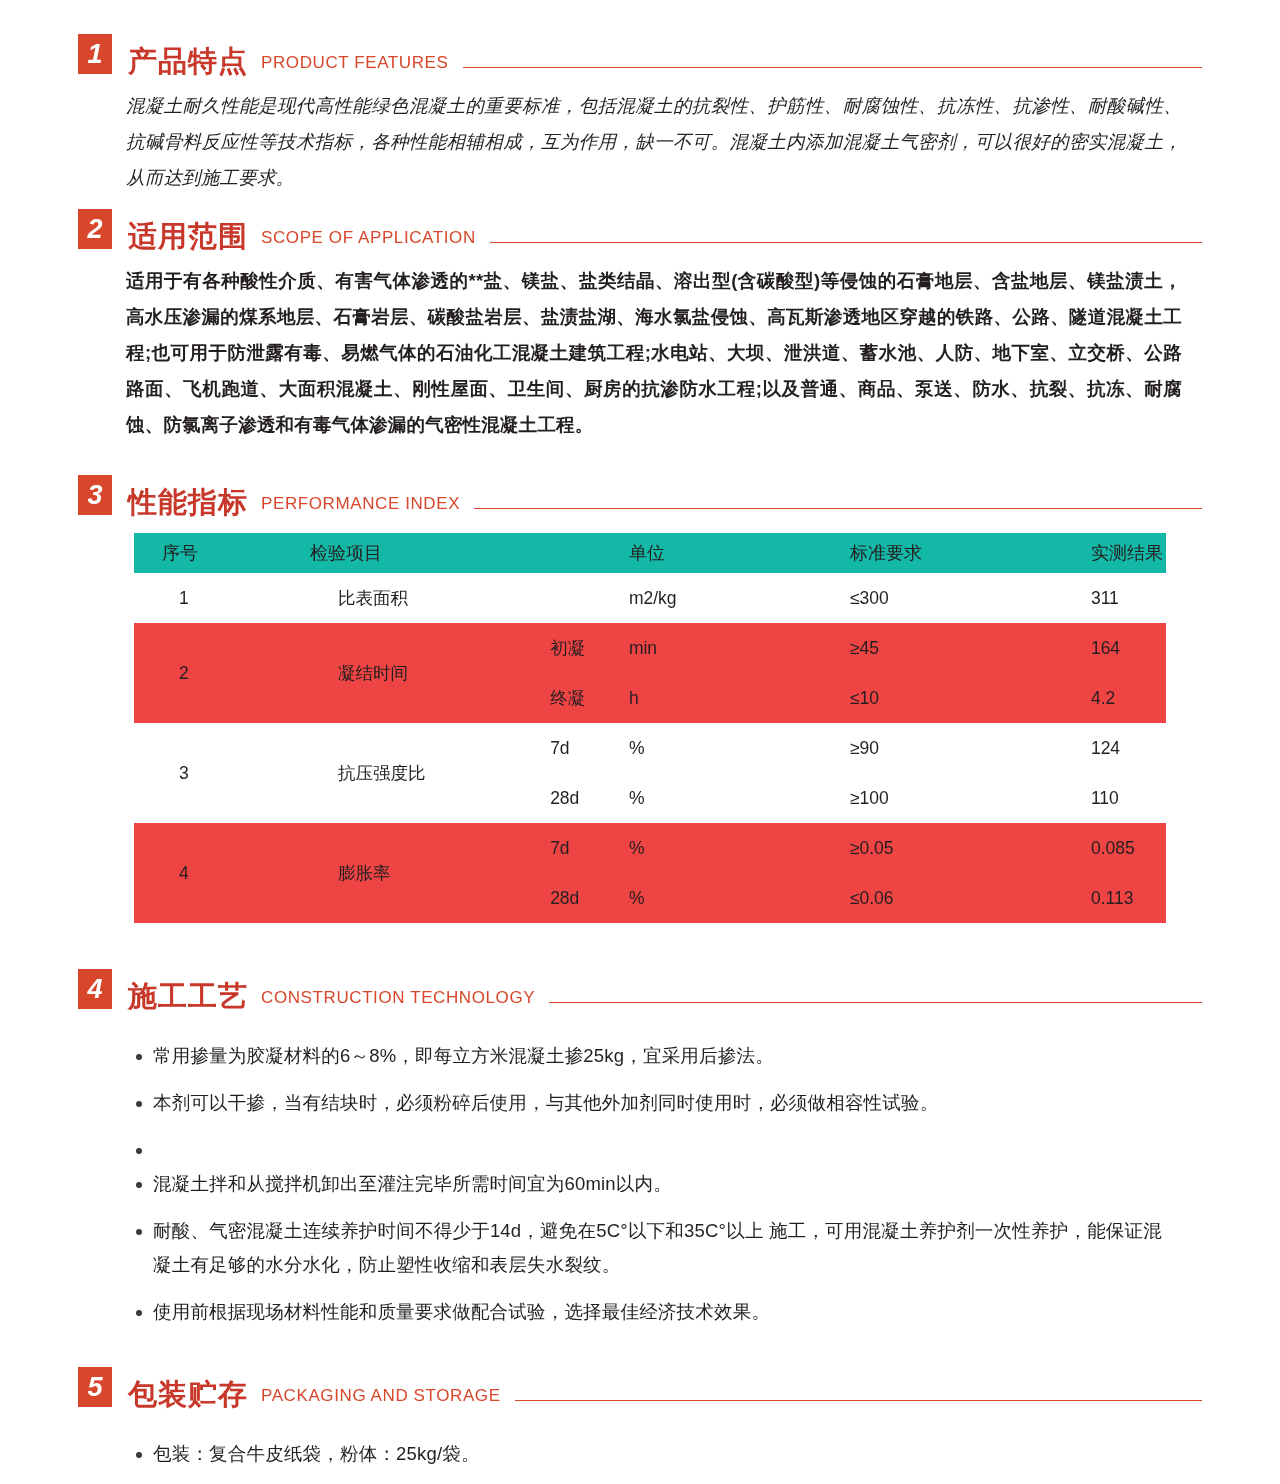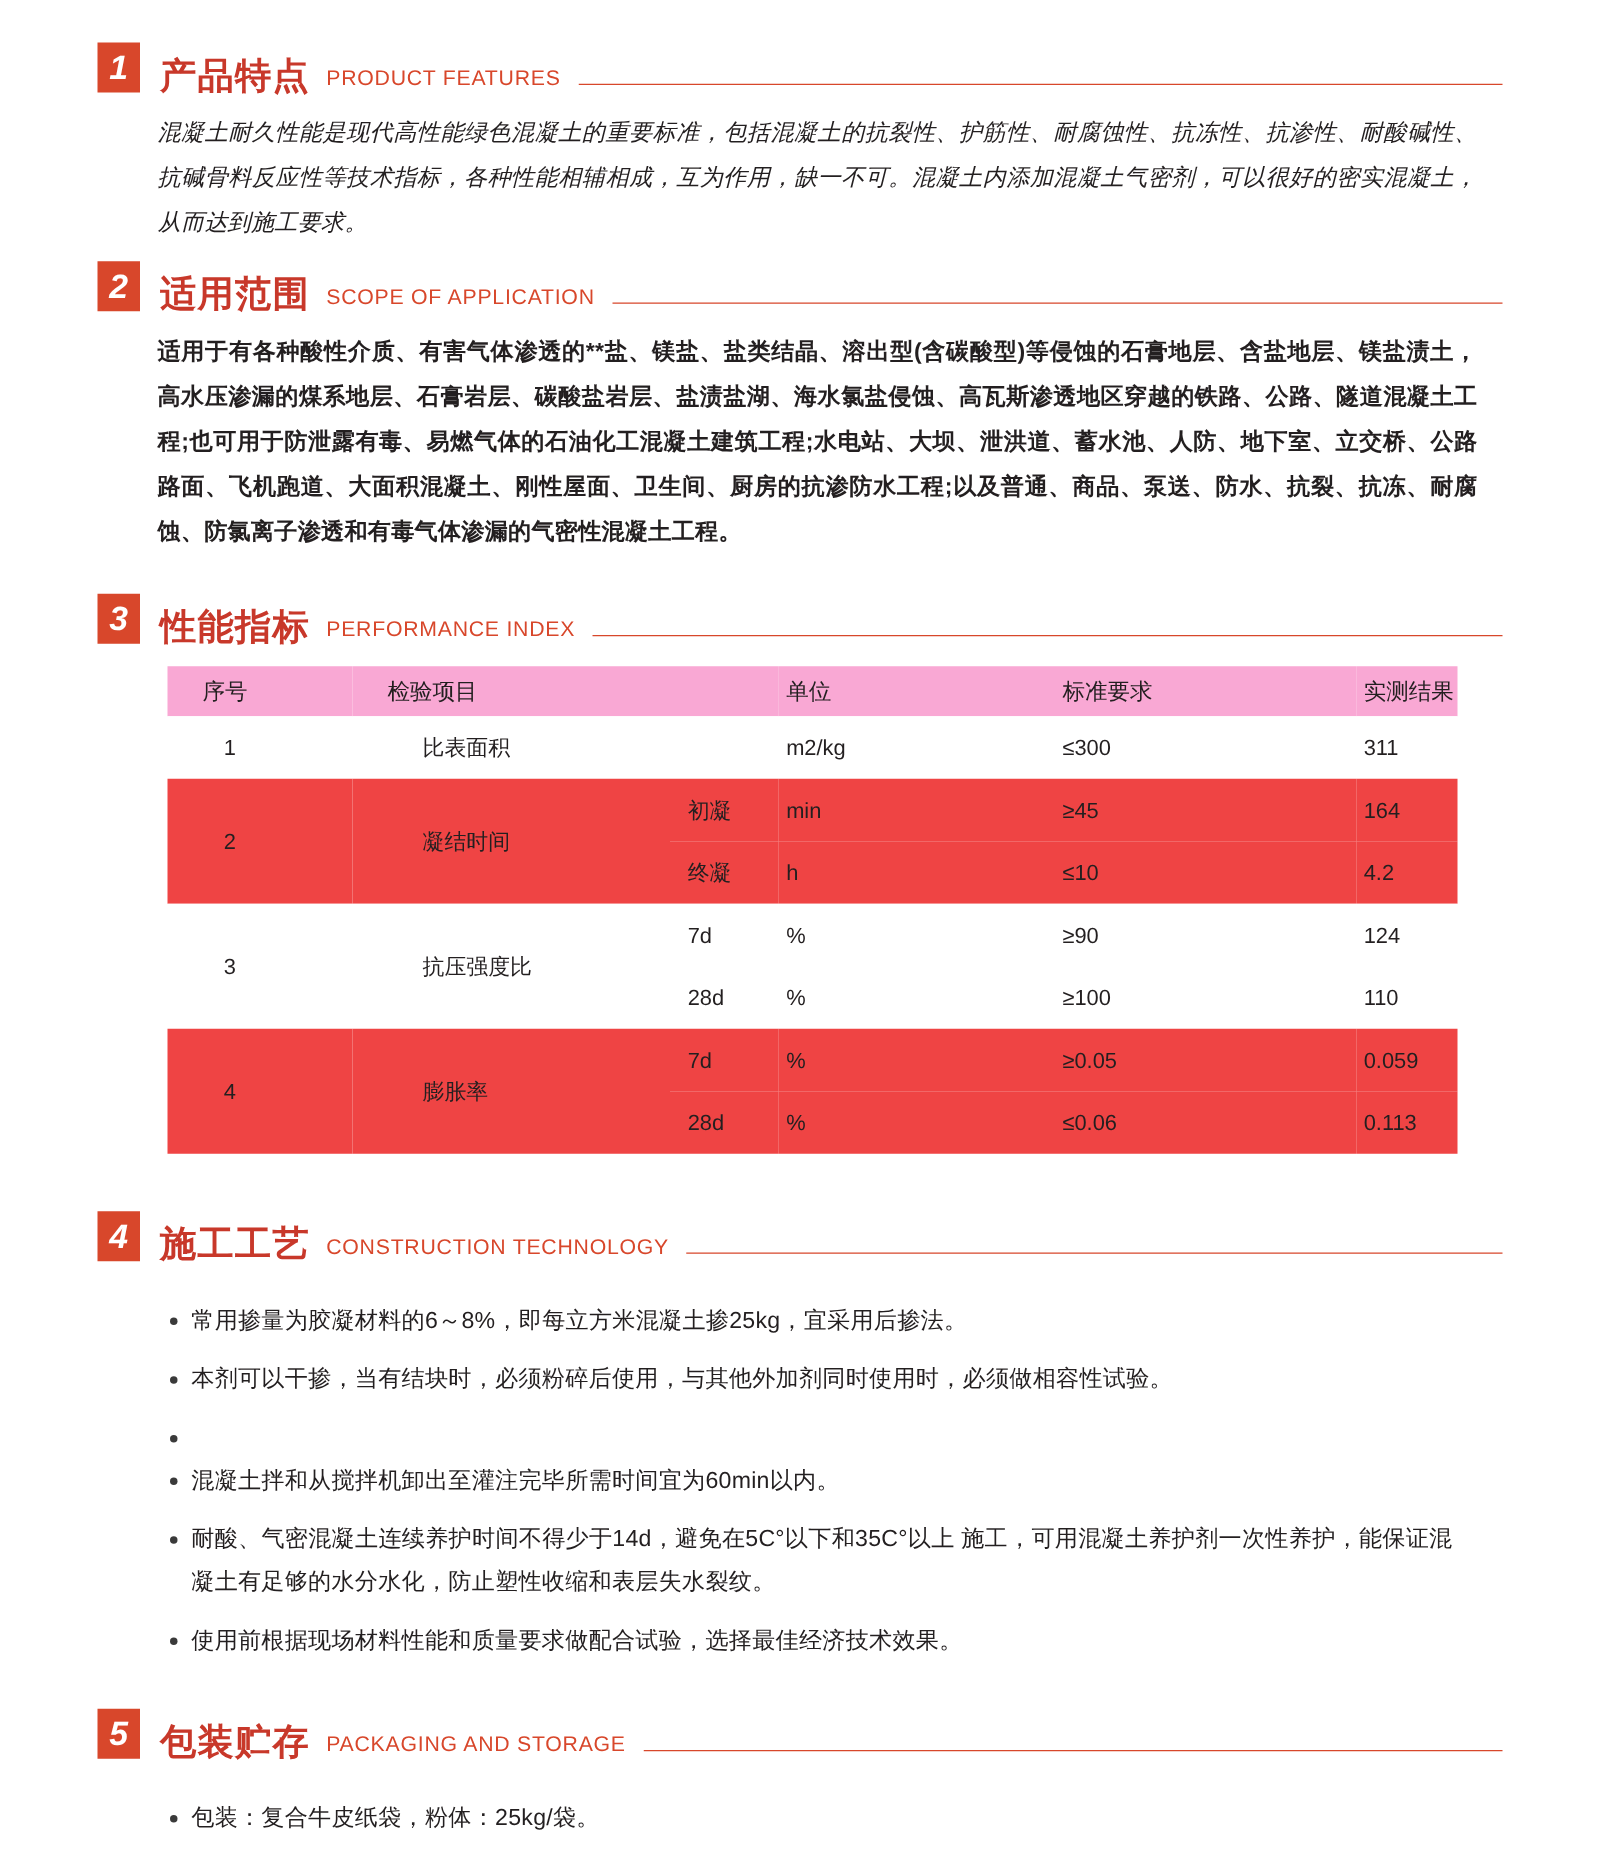--- a/index.html
+++ b/index.html
@@ -97,21 +97,21 @@
     color: #231f20;
   }
   table.perf td, table.perf th {
     padding: 0;
     border: none;
     font-weight: normal;
     text-align: left;
     vertical-align: middle;
   }
   table.perf thead td {
-    background: #f9a8d4;
+    background: #14b8a6;
     height: 40px;
     font-size: 18px;
     color: #231f20;
   }
   .c-no     { width: 120px; padding-left: 28px !important; }
   .c-item   { width: 300px; padding-left: 28px !important; }
   .c-unit   { width: 215px; padding-left: 6px !important; }
   .c-std    { width: 235px; padding-left: 6px !important; }
   .c-res    { padding-left: 6px !important; }
 
@@ -241,21 +241,21 @@
           <td class="c-std">≥100</td>
           <td class="c-res">110</td>
         </tr>
 
         <tr class="band-gray h-50">
           <td class="cell-no" rowspan="2">4</td>
           <td class="cell-item" rowspan="2">膨胀率</td>
           <td class="cell-sub">7d</td>
           <td class="c-unit">%</td>
           <td class="c-std">≥0.05</td>
-          <td class="c-res">0.059</td>
+          <td class="c-res">0.085</td>
         </tr>
         <tr class="band-gray h-50">
           <td class="cell-sub">28d</td>
           <td class="c-unit">%</td>
           <td class="c-std">≤0.06</td>
           <td class="c-res">0.113</td>
         </tr>
       </tbody>
     </table>
   </div>

